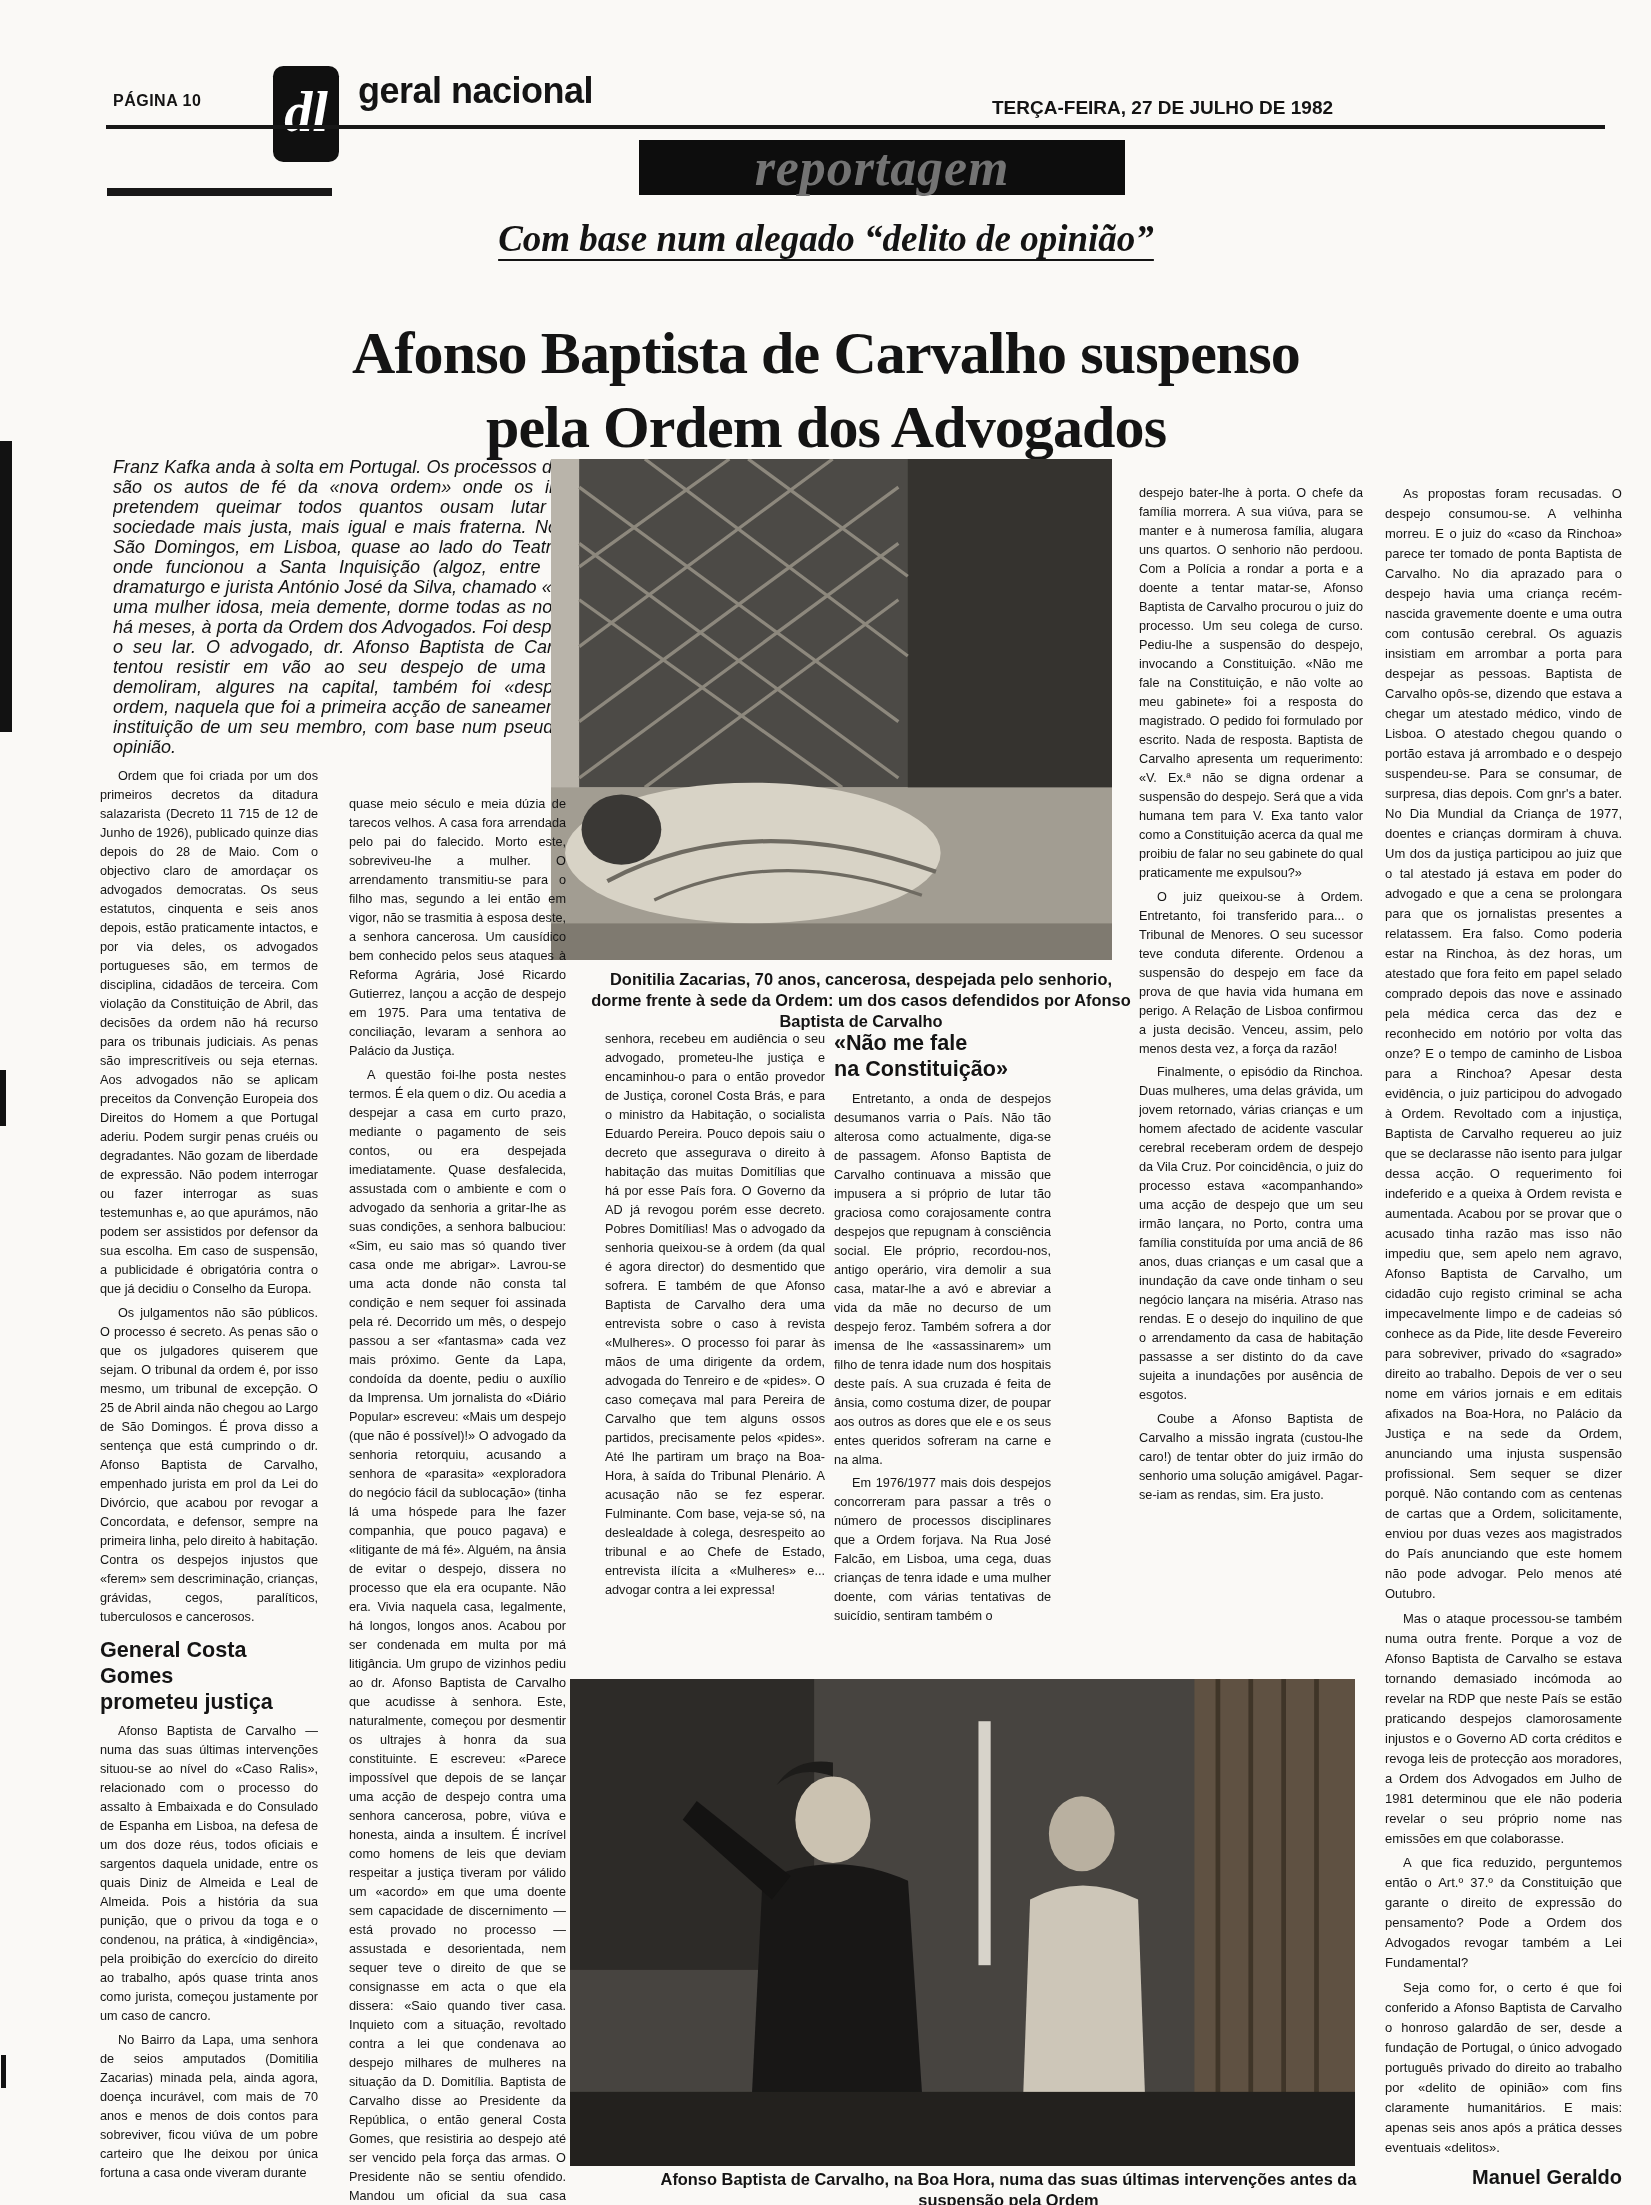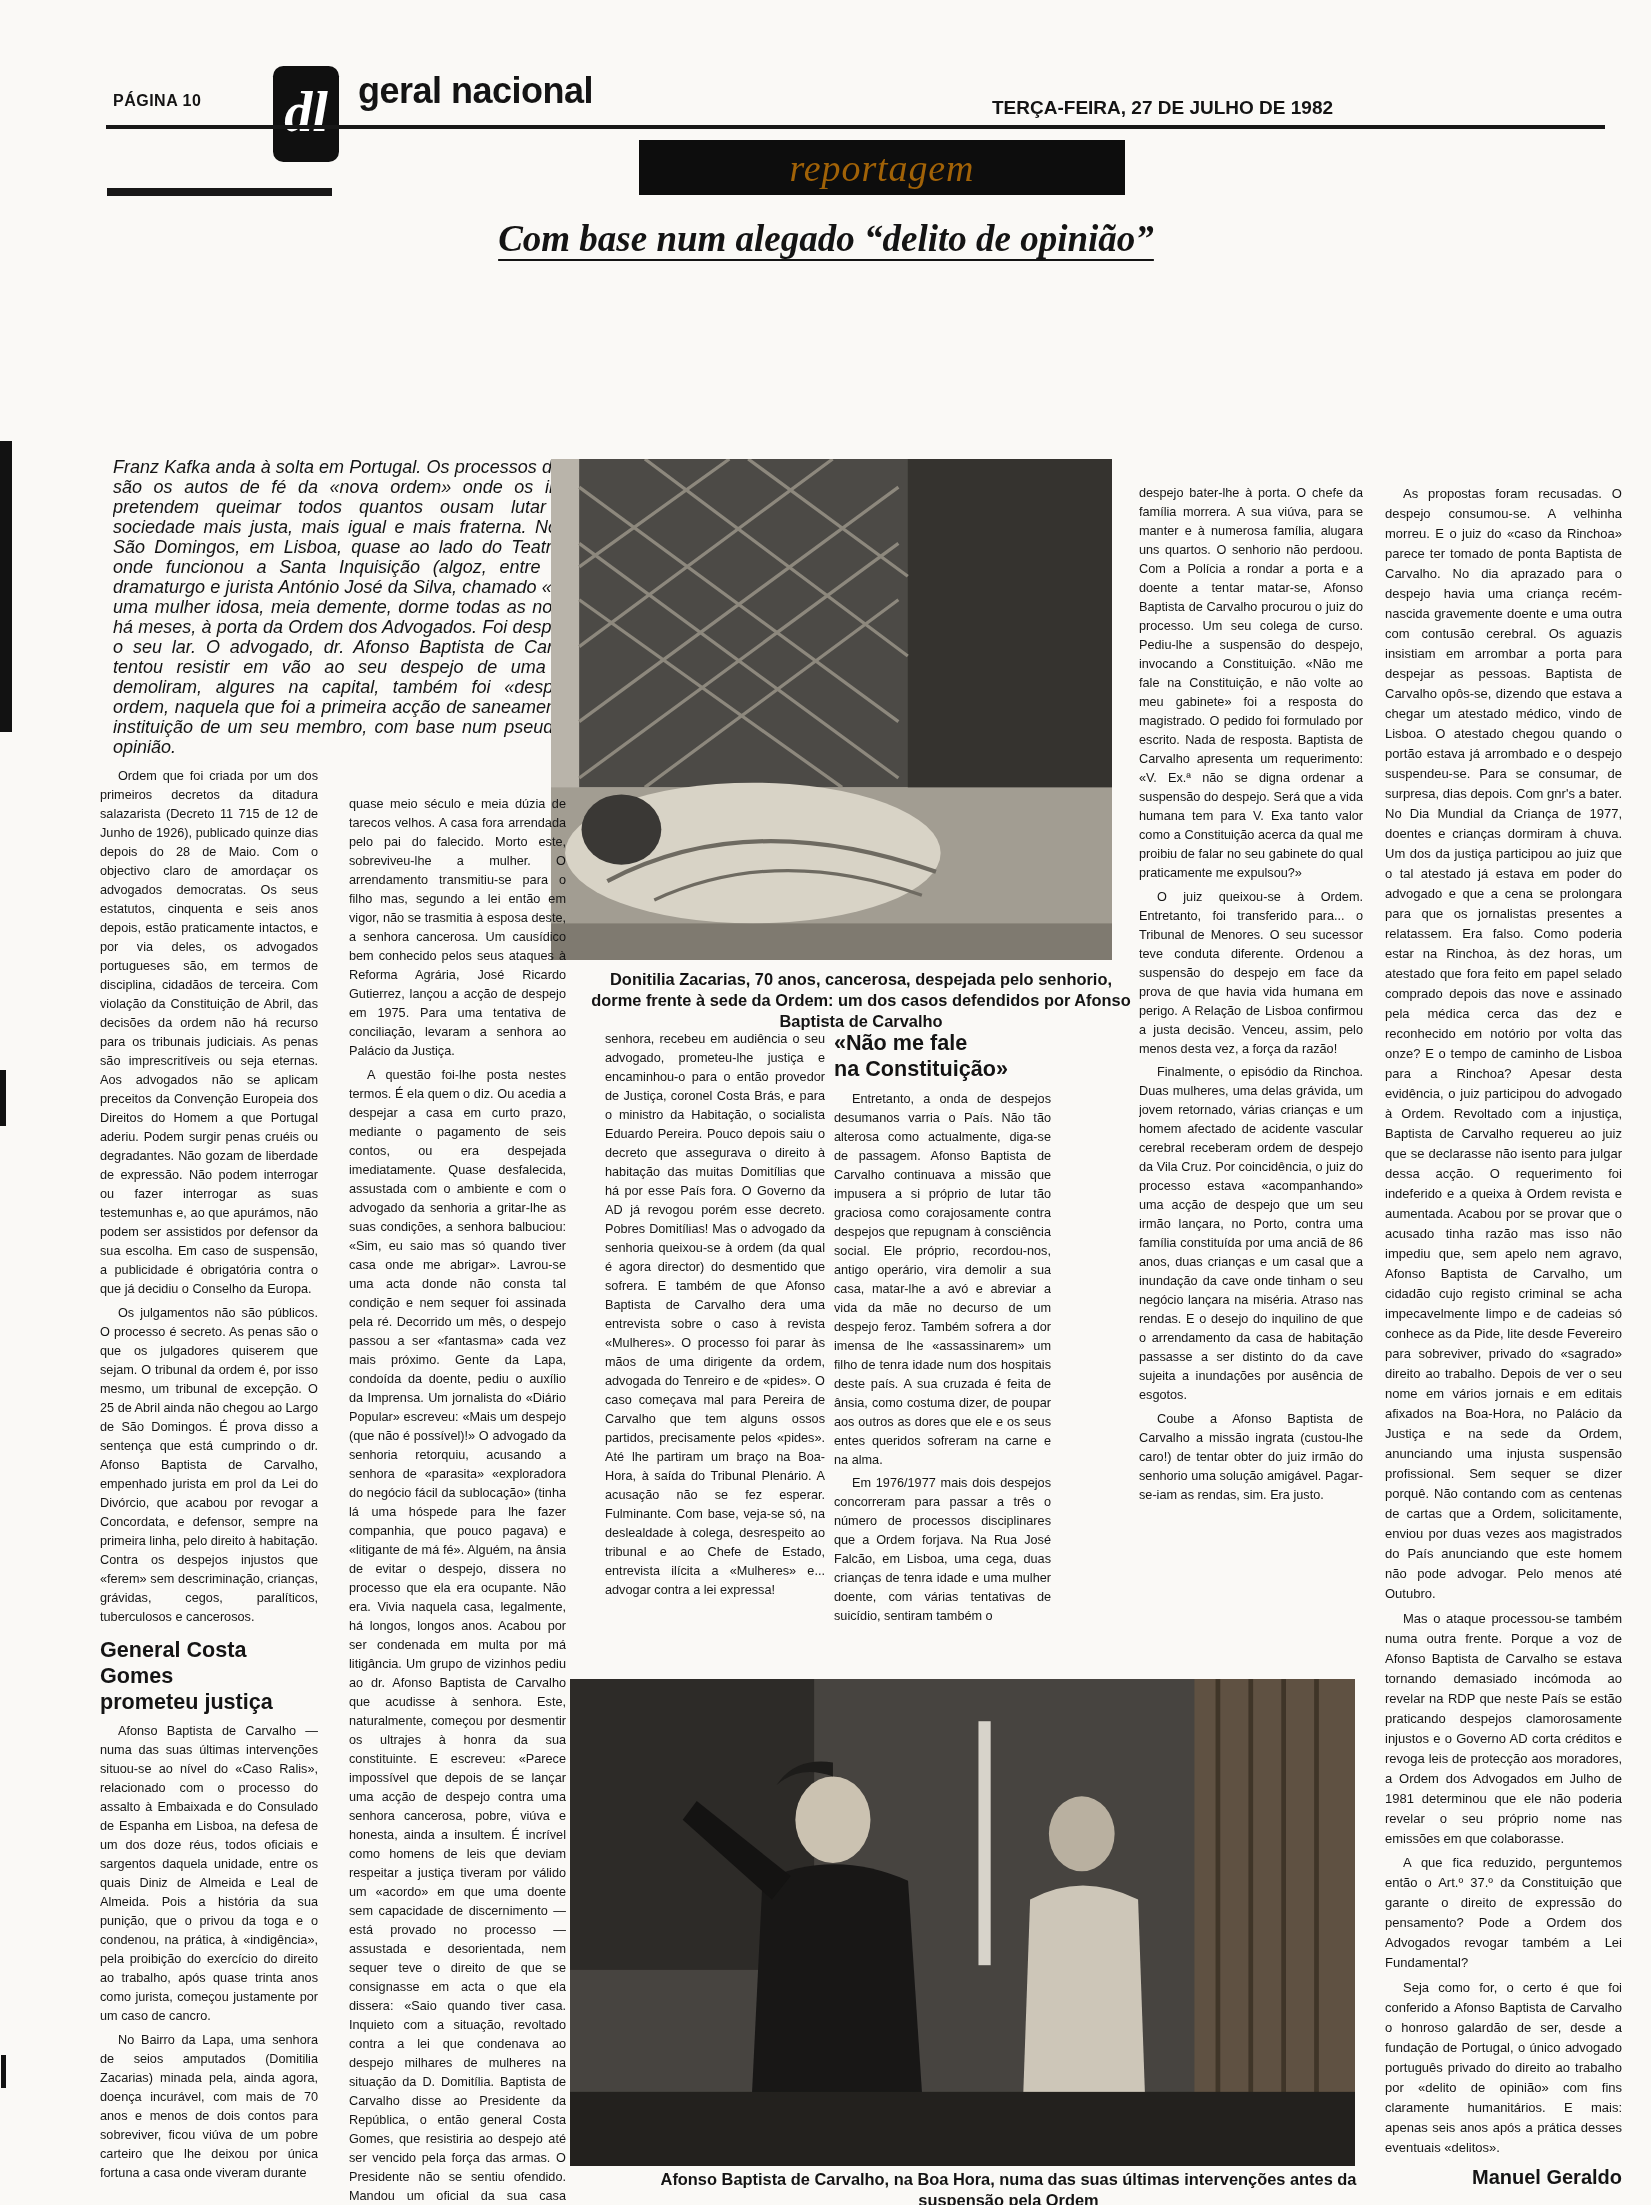--- a/index.html
+++ b/index.html
@@ -9,22 +9,22 @@
   .pagenum{position:absolute;left:113px;top:92px;font-size:16px;font-weight:600;letter-spacing:0.5px;}
   .logo{position:absolute;left:273px;top:66px;width:66px;height:96px;background:#101010;border-radius:10.3px;}
   .logo svg{width:100%;height:100%;}
   .section{position:absolute;left:358px;top:70px;font-size:36px;font-weight:bold;letter-spacing:-0.5px;}
   .date{position:absolute;left:992px;top:97px;font-size:19px;font-weight:600;text-align:right;}
   .rule-top{position:absolute;left:106px;top:125px;width:1499px;height:4.2px;background:#181818;}
   .rule-short{position:absolute;left:107px;top:188px;width:225px;height:7.5px;background:#181818;}
   
   .banner{position:absolute;left:639px;top:140px;width:486px;height:55px;background:#0d0d0d;
           display:flex;align-items:center;justify-content:center;}
-  .banner span{font-family:"Liberation Serif",serif;font-style:italic;font-weight:normal;
-               font-size:38px;color:#a16207;letter-spacing:0.9px;}
+  .banner span{font-family:"Liberation Serif",serif;font-style:italic;font-weight:bold;
+               font-size:52px;color:#737373;letter-spacing:0.9px;}
   .kicker{position:absolute;left:263px;top:217px;width:1126px;text-align:center;}
   .kicker span{font-family:"Liberation Serif",serif;font-style:italic;font-weight:bold;font-size:37px;
                text-decoration:underline;text-decoration-thickness:2.3px;text-underline-offset:7.5px;}
   .headline{position:absolute;left:141px;top:276px;width:1370px;text-align:center;
             font-family:"Liberation Serif",serif;font-weight:bold;font-size:60px;
             line-height:74px;letter-spacing:-0.9px;}
   
   .lead{position:absolute;left:113px;top:457px;width:528px;height:304px;overflow:hidden;
         font-style:italic;font-size:18px;line-height:20px;text-align:justify;}
   
@@ -70,20 +70,24 @@
   <div class="date">TERÇA-FEIRA, 27 DE JULHO DE 1982</div>
   <div class="rule-top"></div>
   <div class="rule-short"></div>
 
   <div class="banner">
     <span>reportagem</span>
   </div>
   <div class="kicker">
     <span>Com base num alegado “delito de opinião”</span>
   </div>
+  <h1 class="headline">
+    <span style="display:block">Afonso Baptista de Carvalho suspenso</span>
+    <span style="display:block">pela Ordem dos Advogados</span>
+  </h1>
 
   <div class="lead">Franz Kafka anda à solta em Portugal. Os processos disciplinares são os autos de fé da «nova ordem» onde os inquisidores pretendem queimar todos quantos ousam lutar por uma sociedade mais justa, mais igual e mais fraterna. No Largo de São Domingos, em Lisboa, quase ao lado do Teatro Nacional onde funcionou a Santa Inquisição (algoz, entre outros, do dramaturgo e jurista António José da Silva, chamado «O Judeu»), uma mulher idosa, meia demente, dorme todas as noites, desde há meses, à porta da Ordem dos Advogados. Foi despejada. É ali o seu lar. O advogado, dr. Afonso Baptista de Carvalho, que tentou resistir em vão ao seu despejo de uma casa que demoliram, algures na capital, também foi «despejado» da ordem, naquela que foi a primeira acção de saneamento daquela instituição de um seu membro, com base num pseudo delito de opinião.</div>
 
   <figure class="photo photo1" style="margin:0">
     <svg viewBox="0 0 1195 1068" preserveAspectRatio="none">
       <rect x="0" y="0" width="1195" height="1068" fill="#b9b4aa"></rect>
       <rect x="60" y="0" width="1135" height="700" fill="#4c4a46"></rect>
       <rect x="760" y="0" width="435" height="1068" fill="#35332f"></rect>
       <g stroke="#8d887d" stroke-width="7">
         <line x1="60" y1="60" x2="740" y2="560"></line>

